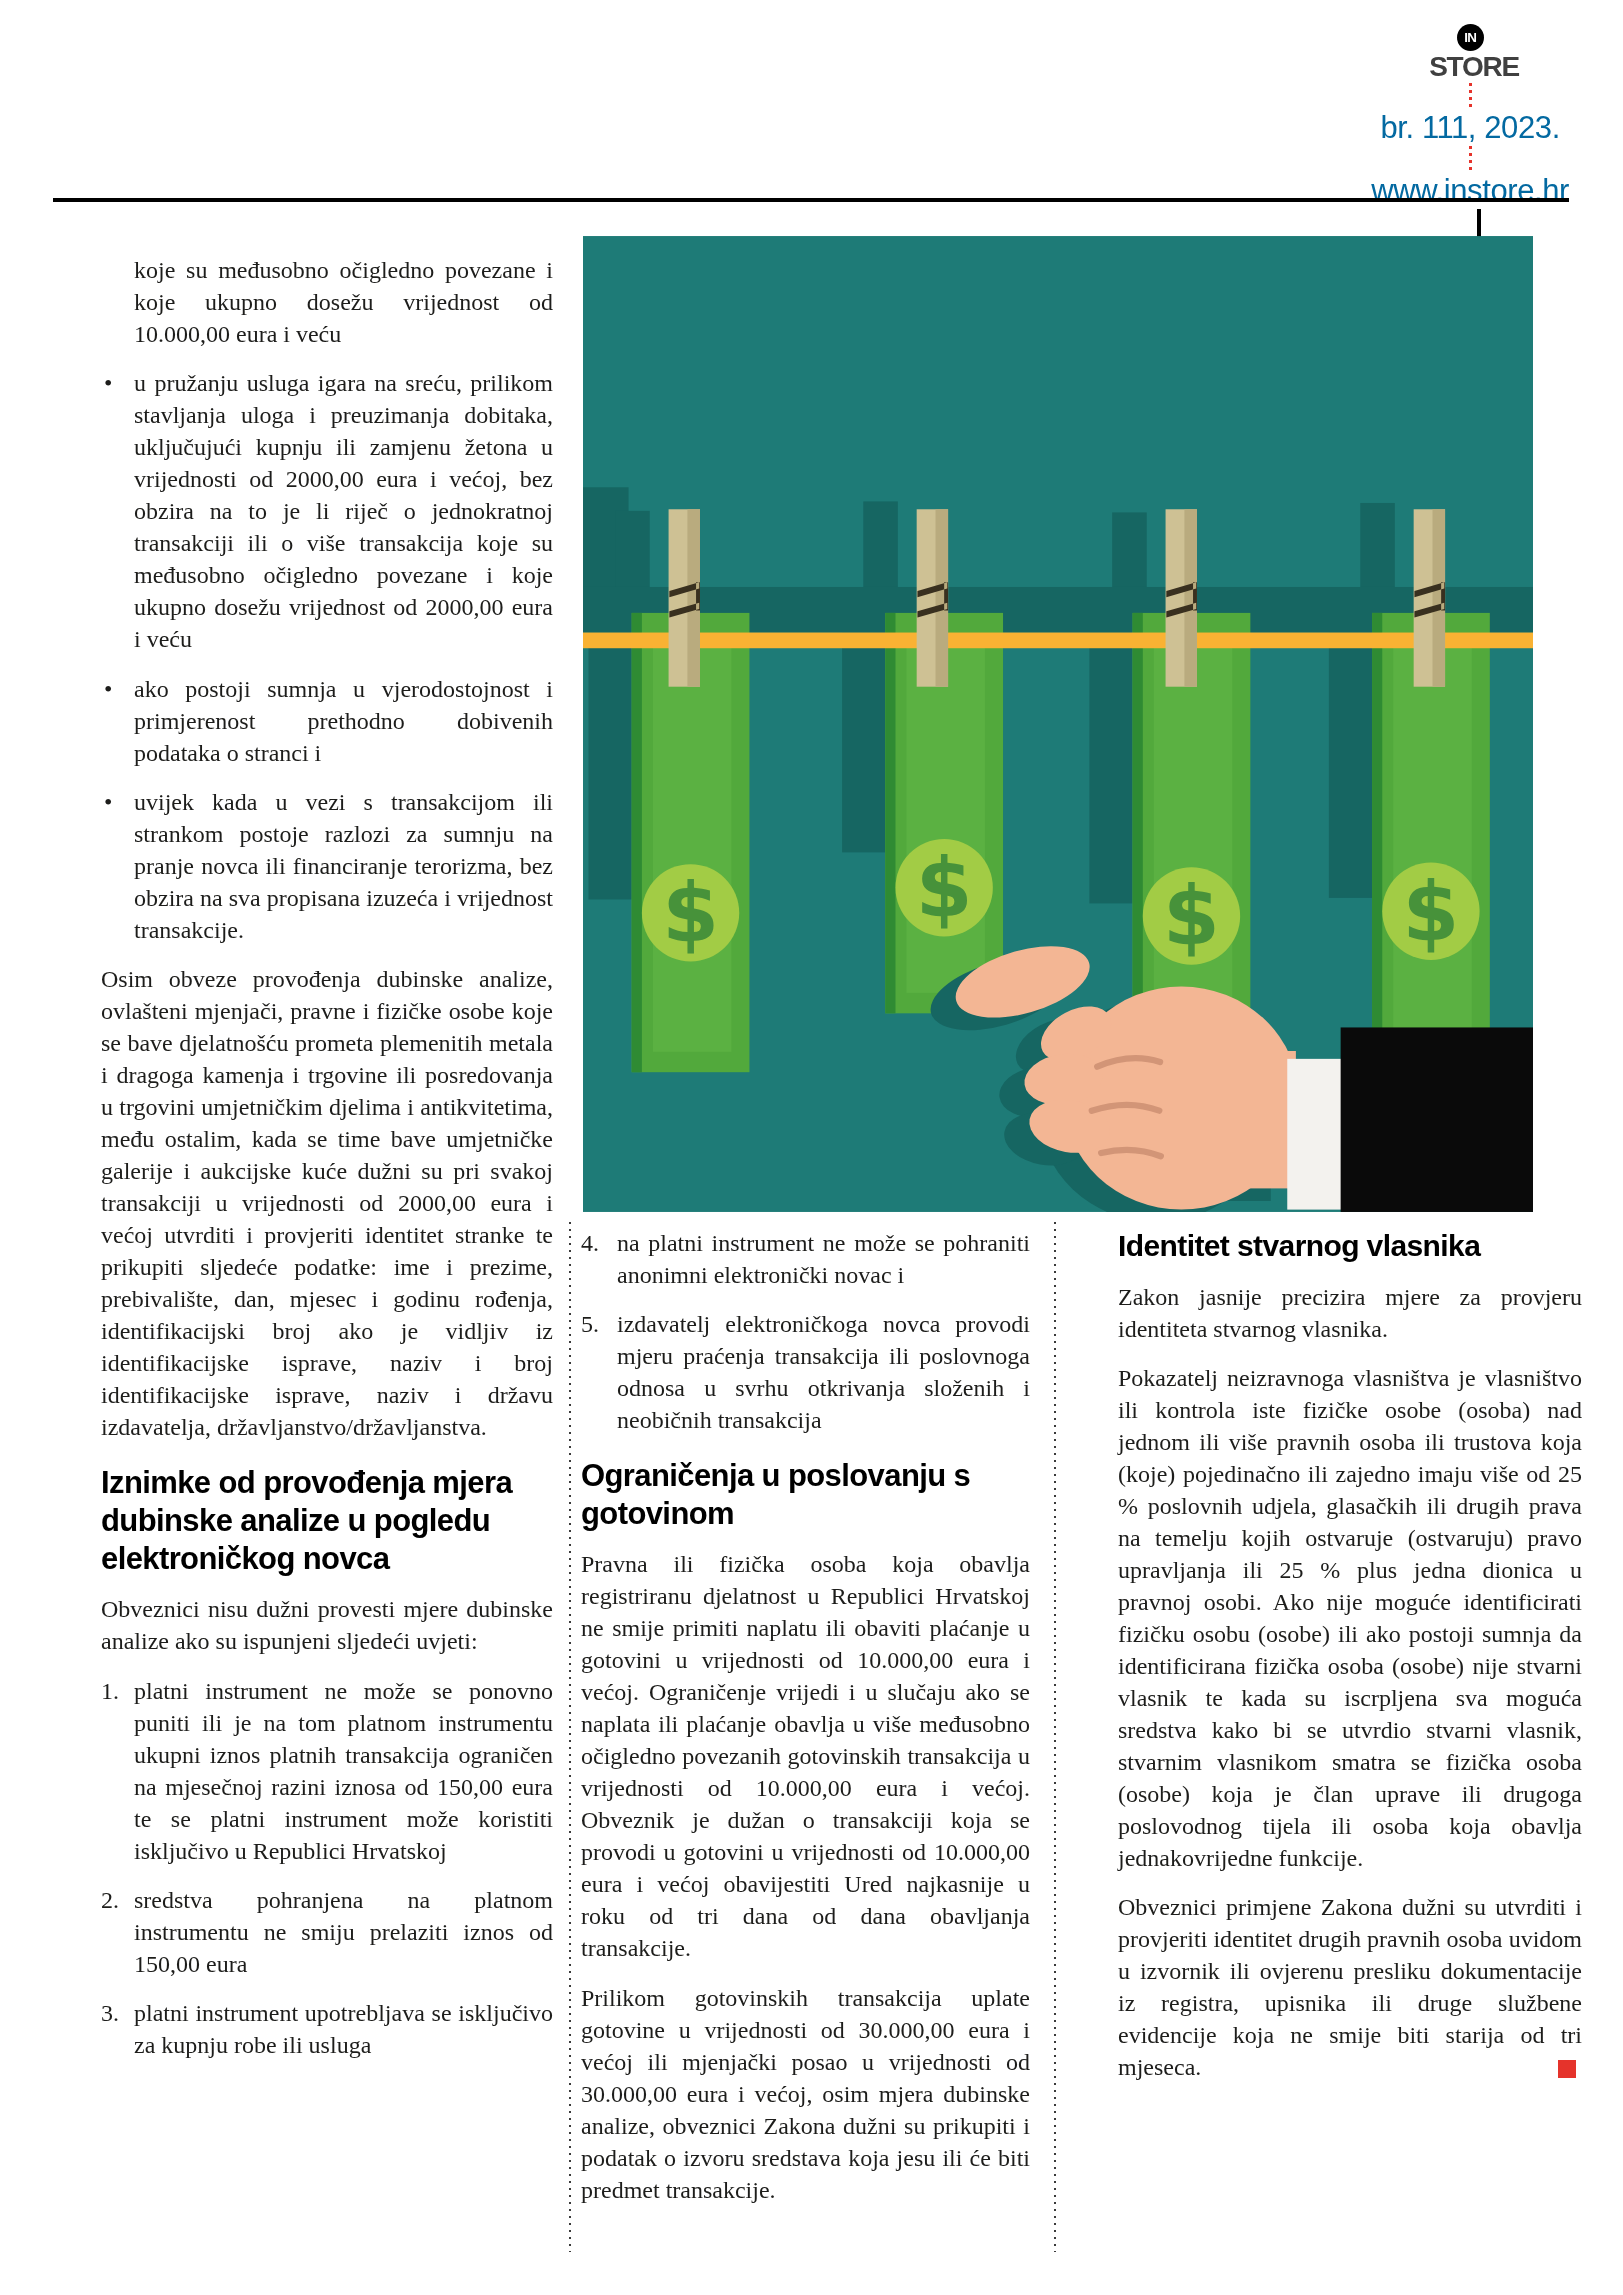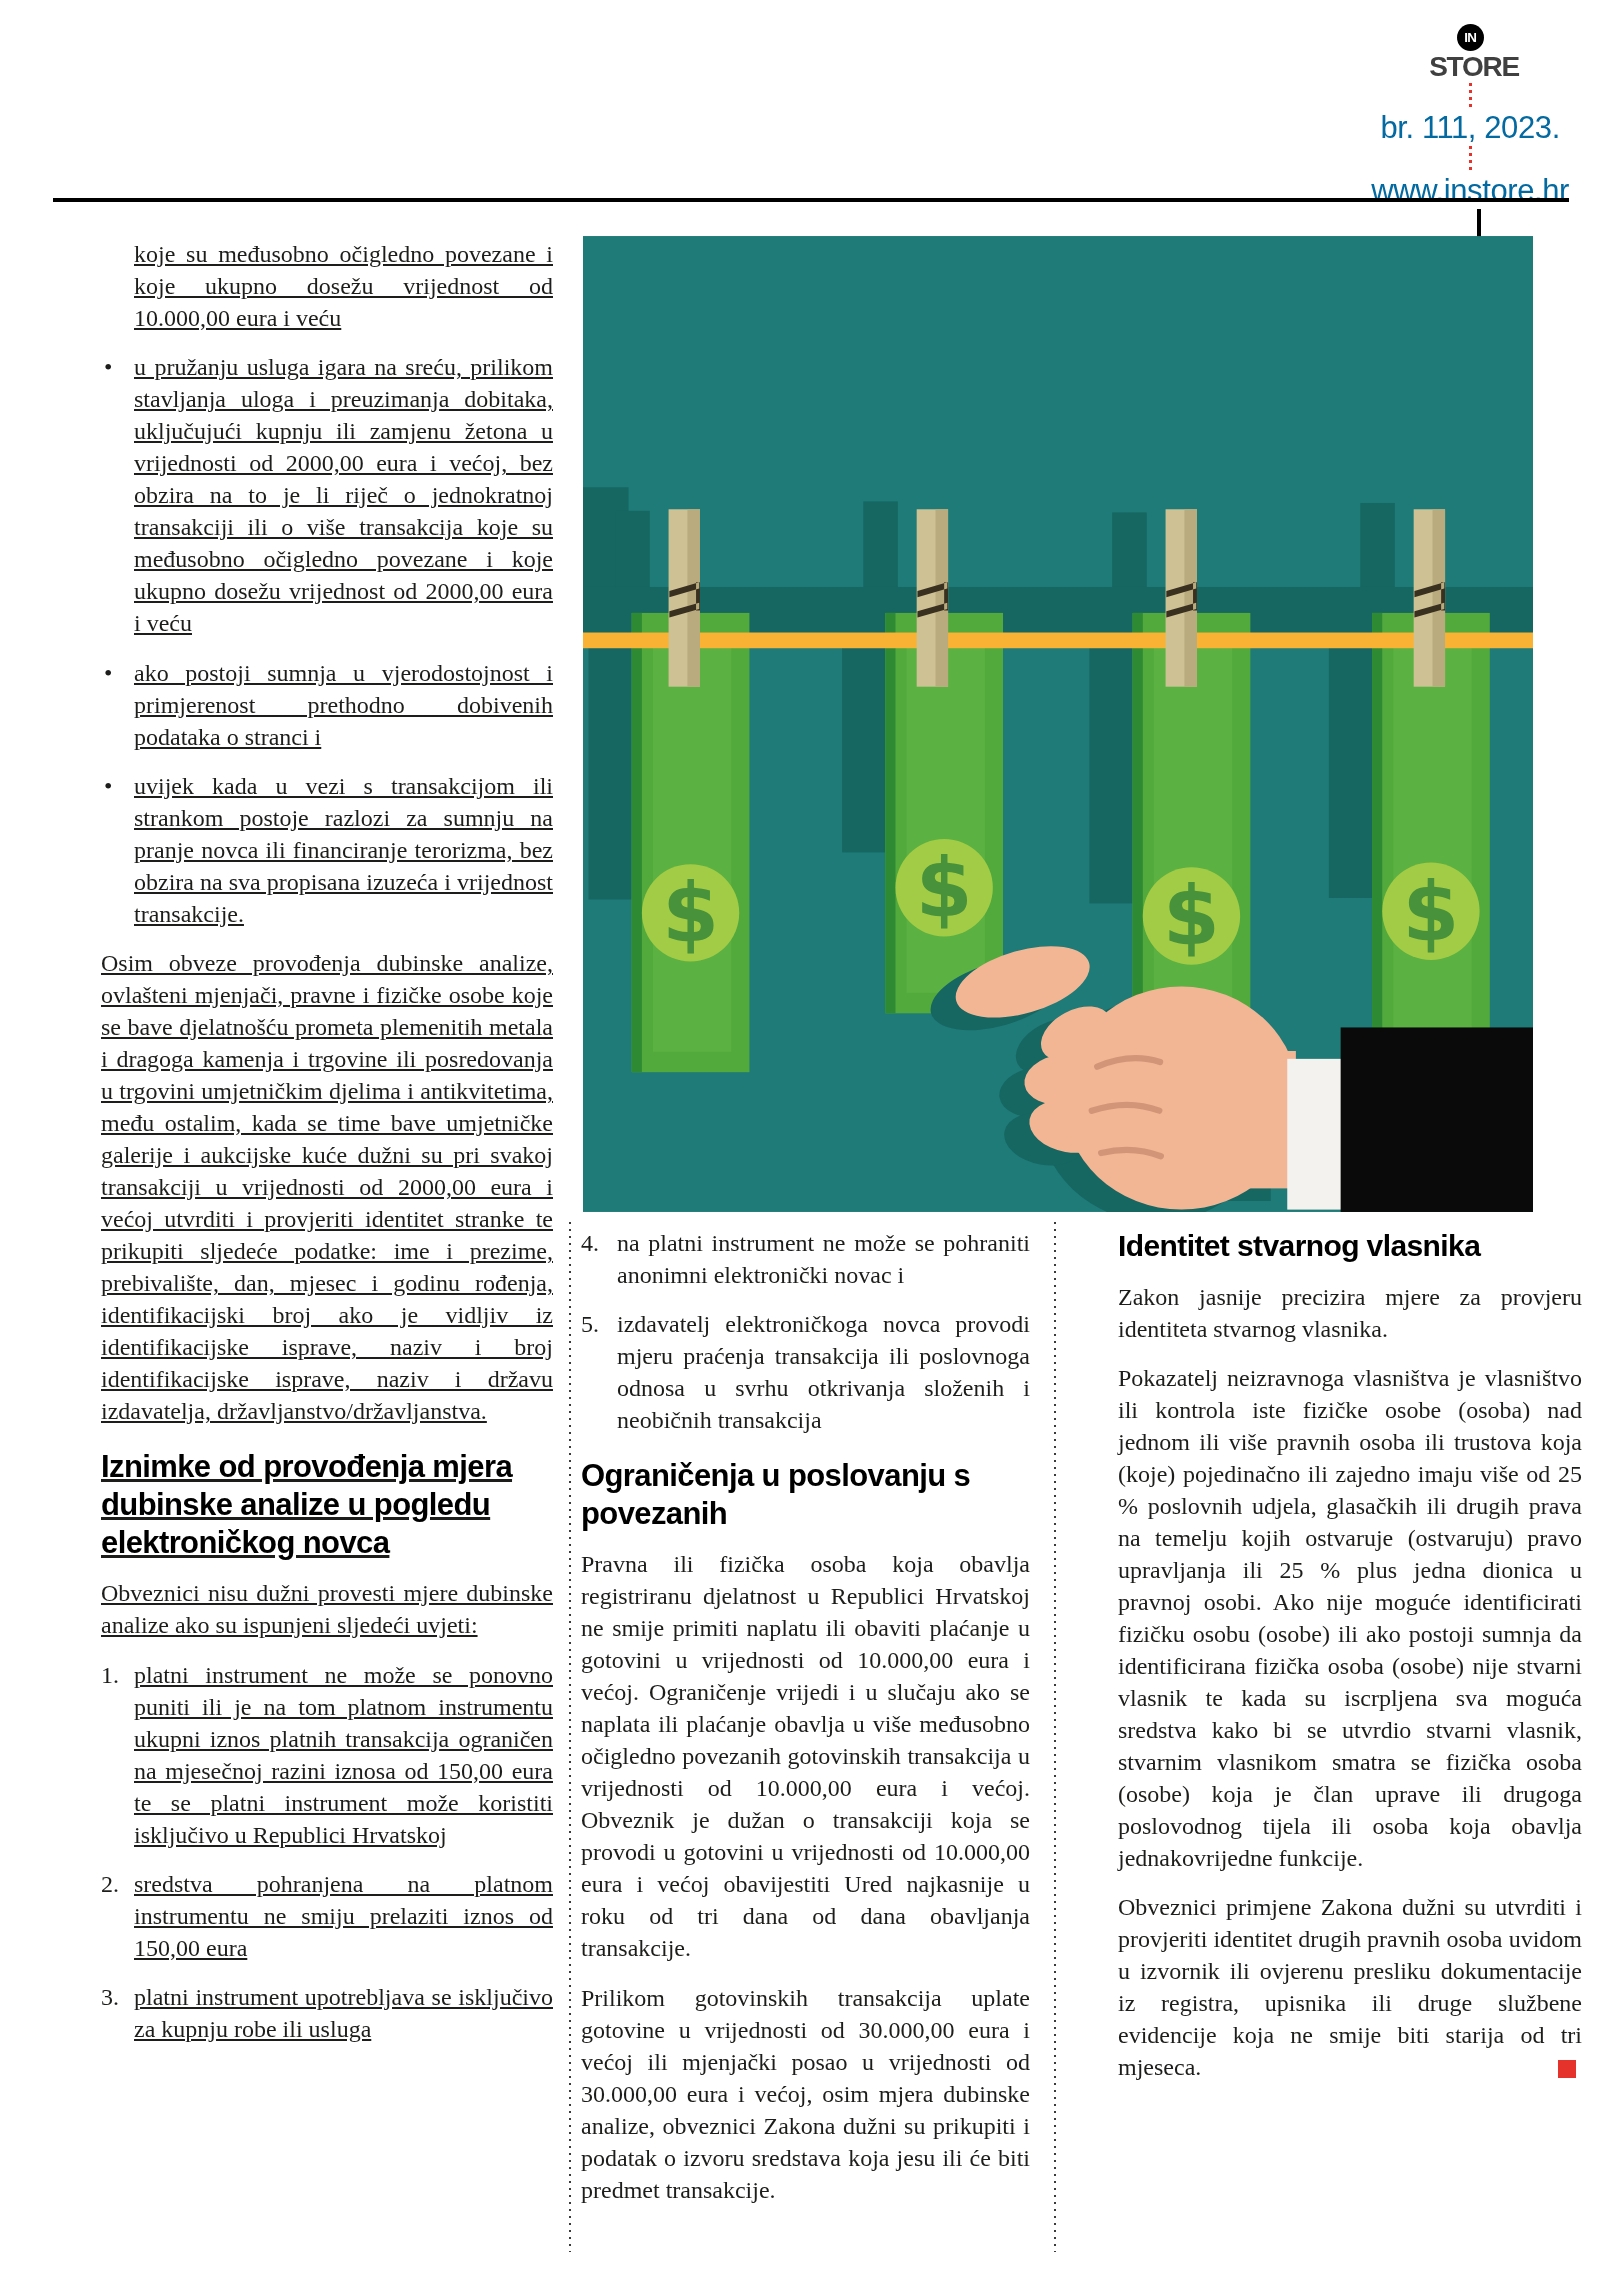--- a/index.html
+++ b/index.html
@@ -53,21 +53,21 @@
     <span class="hdr-sep"></span>
     <span class="hdr-meta">br. 111, 2023.</span>
     <span class="hdr-sep"></span>
     <span class="hdr-meta">www.instore.hr</span>
     <span class="hdr-bar"></span>
     <span class="hdr-page">67</span>
   </div>
 
   <div class="top-rule"></div>
 
-  <div class="col" style="left:101px;top:238px;width:452px;text-decoration:underline;">
+  <div class="col" style="left:101px;top:254px;width:452px;">
     <p class="hang">koje su međusobno očigledno povezane i koje ukupno dosežu vrijednost od 10.000,00 eura i veću</p>
 
     <div class="bullet-item">
       <span class="marker">•</span>
       <span>u pružanju usluga igara na sreću, prilikom stavljanja uloga i preuzimanja dobitaka, uključujući kupnju ili zamjenu žetona u vrijednosti od 2000,00 eura i većoj, bez obzira na to je li riječ o jednokratnoj transakciji ili o više transakcija koje su međusobno očigledno povezane i koje ukupno dosežu vrijednost od 2000,00 eura i veću</span>
     </div>
     <div class="bullet-item">
       <span class="marker">•</span>
       <span>ako postoji sumnja u vjerodostojnost i primjerenost prethodno dobivenih podataka o stranci i</span>
     </div>
@@ -102,21 +102,21 @@
   <div class="col mid" style="left:581px;top:1227px;width:449px;">
     <div class="num-item">
       <span class="marker">4.</span>
       <span>na platni instrument ne može se pohraniti anonimni elektronički novac i</span>
     </div>
     <div class="num-item">
       <span class="marker">5.</span>
       <span>izdavatelj elektroničkoga novca provodi mjeru praćenja transakcija ili poslovnoga odnosa u svrhu otkrivanja složenih i neobičnih transakcija</span>
     </div>
 
-    <h2 class="sans">Ograničenja u poslovanju s povezanih</h2>
+    <h2 class="sans">Ograničenja u poslovanju s gotovinom</h2>
 
     <p>Pravna ili fizička osoba koja obavlja registriranu djelatnost u Republici Hrvatskoj ne smije primiti naplatu ili obaviti plaćanje u gotovini u vrijednosti od 10.000,00 eura i većoj. Ograničenje vrijedi i u slučaju ako se naplata ili plaćanje obavlja u više međusobno očigledno povezanih gotovinskih transakcija u vrijednosti od 10.000,00 eura i većoj. Obveznik je dužan o transakciji koja se provodi u gotovini u vrijednosti od 10.000,00 eura i većoj obavijestiti Ured najkasnije u roku od tri dana od dana obavljanja transakcije.</p>
     <p>Prilikom gotovinskih transakcija uplate gotovine u vrijednosti od 30.000,00 eura i većoj ili mjenjački posao u vrijednosti od 30.000,00 eura i većoj, osim mjera dubinske analize, obveznici Zakona dužni su prikupiti i podatak o izvoru sredstava koja jesu ili će biti predmet transakcije.</p>
   </div>
 
   <div class="col" style="left:1118px;top:1227px;width:464px;">
     <h2 class="sans first" style="font-size:30px;">Identitet stvarnog vlasnika</h2>
     <p>Zakon jasnije precizira mjere za provjeru identiteta stvarnog vlasnika.</p>
     <p>Pokazatelj neizravnoga vlasništva je vlasništvo ili kontrola iste fizičke osobe (osoba) nad jednom ili više pravnih osoba ili trustova koja (koje) pojedinačno ili zajedno imaju više od 25 % poslovnih udjela, glasačkih ili drugih prava na temelju kojih ostvaruje (ostvaruju) pravo upravljanja ili 25 % plus jedna dionica u pravnoj osobi. Ako nije moguće identificirati fizičku osobu (osobe) ili ako postoji sumnja da identificirana fizička osoba (osobe) nije stvarni vlasnik te kada su iscrpljena sva moguća sredstva kako bi se utvrdio stvarni vlasnik, stvarnim vlasnikom smatra se fizička osoba (osobe) koja je član uprave ili drugoga poslovodnog tijela ili osoba koja obavlja jednakovrijedne funkcije.</p>
     <p class="p-last">

